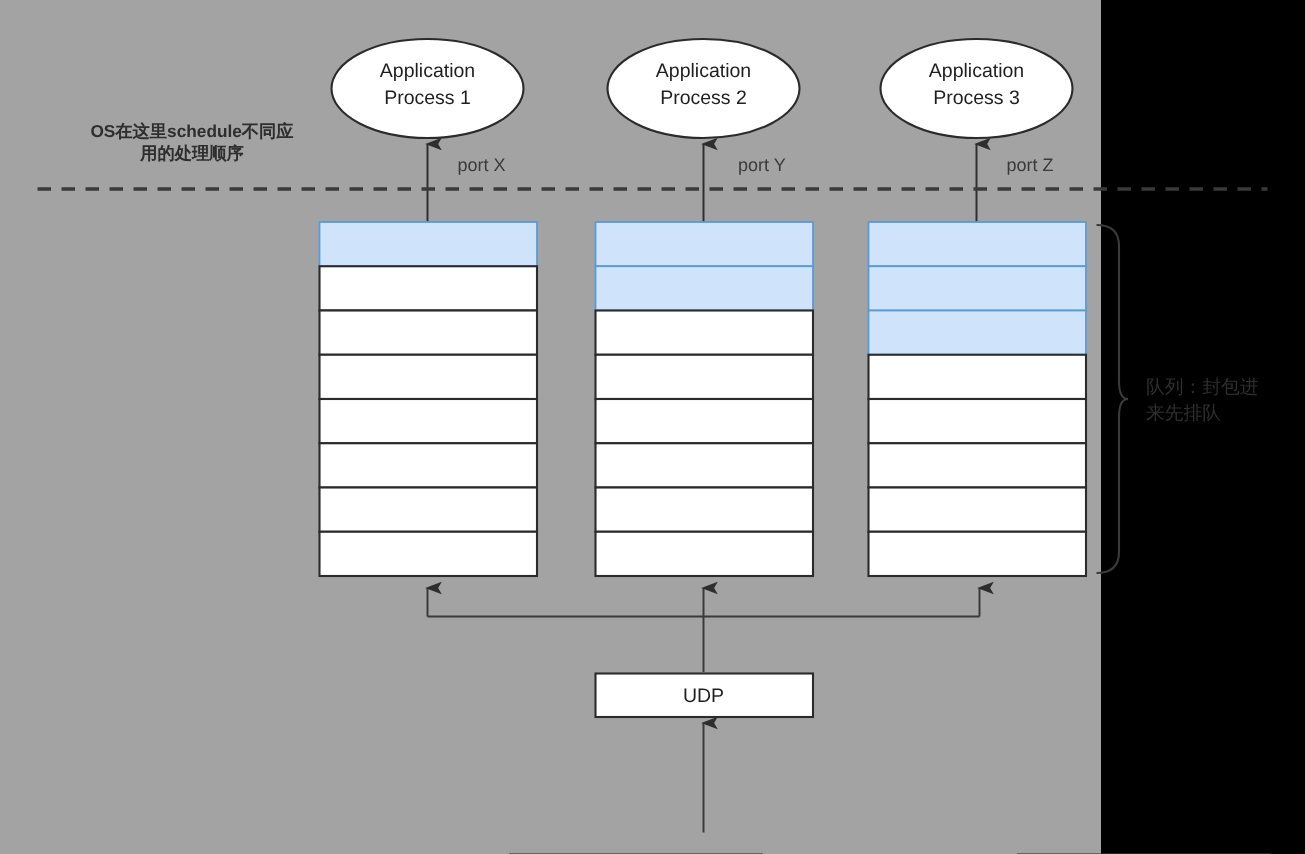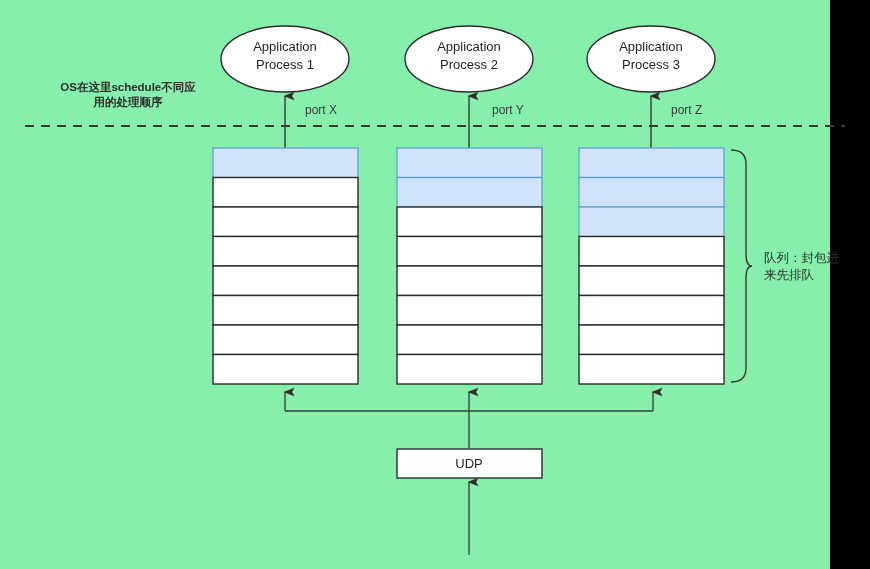--- a/index.html
+++ b/index.html
@@ -10,23 +10,23 @@
   body {
     width: 870px;
     height: 569px;
     overflow: hidden;
     font-family: "Liberation Sans", "DejaVu Sans", sans-serif;
     position: relative;
   }
   #stage {
     position: absolute;
     left: 0; top: 0;
-    width: 830px;
+    width: 734px;
     height: 569px;
-    background: #86efac;
+    background: #a3a3a3;
   }
   svg#diagram {
     position: absolute;
     left: 0; top: 0;
     width: 870px;
     height: 569px;
     display: block;
   }
   .proc-label {
     font-family: "Liberation Sans", "DejaVu Sans", sans-serif;

